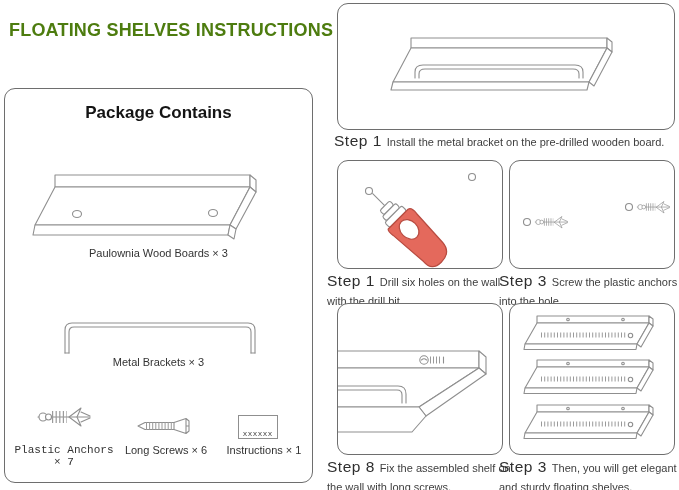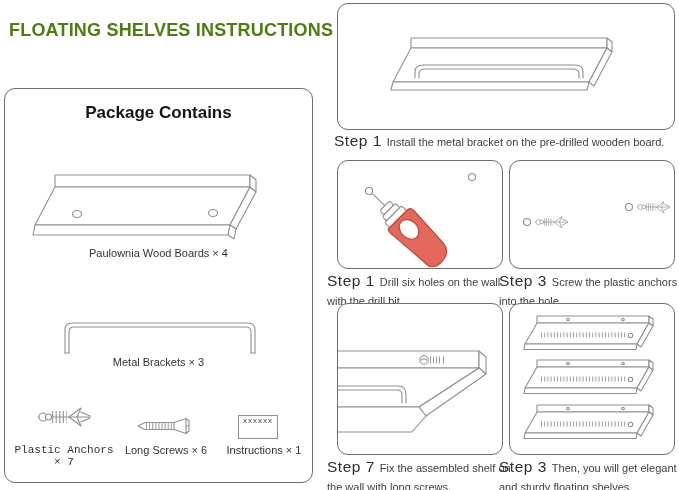--- a/index.html
+++ b/index.html
@@ -9,21 +9,21 @@
   #page-title{position:absolute;left:9px;top:20px;font-size:18px;font-weight:700;letter-spacing:.2px;color:#4d7c0f;}
   #pkg-heading{position:absolute;left:0;top:14px;width:100%;text-align:center;font-size:17px;font-weight:700;color:#141414;}
   .plabel{position:absolute;text-align:center;font-size:11px;color:#333;}
   .cap{position:absolute;text-align:left;line-height:17px;}
   .cap .sl{font-size:15.5px;letter-spacing:.5px;color:#2e2e2e;margin-right:5px;}
   .cap .st{font-size:11px;color:#3d3d3d;}
   .ln{fill:none;stroke:#8f8f8f;stroke-width:1.1;stroke-linejoin:round;stroke-linecap:round;}
   .fw{fill:#ffffff;stroke:#8f8f8f;stroke-width:1.1;stroke-linejoin:round;}
   .hatch{fill:none;stroke:#9a9a9a;stroke-width:8;stroke-dasharray:1 2.1;}
   .booklet{position:absolute;width:40px;height:24px;border:1.1px solid #8f8f8f;box-sizing:border-box;
-           display:flex;align-items:flex-start;justify-content:center;font-size:8px;letter-spacing:1px;color:#444;}
+           display:flex;align-items:flex-end;justify-content:center;font-size:8px;letter-spacing:1px;color:#444;}
   svg{position:absolute;overflow:hidden;}
 </style>
 </head>
 <body>
 
 <div id="canvas">
 
   <svg width="0" height="0" aria-hidden="true">
     <defs>
       <g id="anchor-sym">
@@ -61,21 +61,21 @@
     <svg style="left:20px;top:78px;" width="270" height="80" viewBox="0 0 270 80">
       <path class="fw" d="M30,8 L225,8 L225,20 L30,20 Z"></path>
       <path class="fw" d="M225,8 L231,13 L231,25 L225,20 Z"></path>
       <path class="fw" d="M30,20 L225,20 L205,58 L10,58 Z"></path>
       <path class="fw" d="M225,20 L231,25 L211,62 L205,58 Z"></path>
       <path class="fw" d="M10,58 L205,58 L203,68 L8,68 Z"></path>
       <path class="fw" d="M205,58 L211,62 L209,72 L203,68 Z"></path>
       <ellipse class="ln" cx="52" cy="47" rx="4.5" ry="3.5"></ellipse>
       <ellipse class="ln" cx="188" cy="46" rx="4.5" ry="3.5"></ellipse>
     </svg>
-    <div class="plabel" style="left:0;top:158px;width:100%;">Paulownia Wood Boards × 4</div>
+    <div class="plabel" style="left:0;top:158px;width:100%;">Paulownia Wood Boards × 3</div>
 
     <svg style="left:55px;top:229px;" width="200" height="38" viewBox="0 0 200 38">
       <path class="ln" d="M5,35 L5,12 Q5,5 12,5 L188,5 Q195,5 195,12 L195,35"></path>
       <path class="ln" d="M9,35 L9,14 Q9,9 14,9 L186,9 Q191,9 191,14 L191,35"></path>
       <path class="ln" d="M5,35 L9,35 M191,35 L195,35"></path>
     </svg>
     <div class="plabel" style="left:0;top:267px;width:100%;">Metal Brackets × 3</div>
 
     <svg style="left:31px;top:315px;" width="56" height="26" viewBox="0 0 56 26">
       <use href="#anchor-sym"></use>
@@ -146,21 +146,21 @@
       <path class="fw" d="M-4,103 L81,103 L88,112 L74,128 L-4,128 Z"></path>
       <path class="ln" d="M-4,82 L60,82 Q68,82 68,90 L68,99"></path>
       <path class="ln" d="M-4,86 L59,86 Q64,86 64,91 L64,99"></path>
       <circle class="fw" cx="86" cy="56" r="4.2"></circle>
       <path class="ln" d="M83.5,56 Q86,53.5 88.5,56"></path>
       <line x1="92" y1="56" x2="104" y2="56" style="fill:none;stroke:#9a9a9a;stroke-width:7;stroke-dasharray:1 2;"></line>
       <line class="ln" x1="105.5" y1="53" x2="105.5" y2="59"></line>
     </svg>
   </div>
   <div class="cap" style="left:327px;top:458px;width:185px;">
-    <span class="sl">Step 7</span><span class="st">Fix the assembled shelf on the wall with long screws.</span>
+    <span class="sl">Step 8</span><span class="st">Fix the assembled shelf on the wall with long screws.</span>
   </div>
 
   <div class="rbox" style="left:509px;top:303px;width:166px;height:152px;">
     <svg style="left:0;top:0;" width="164" height="150" viewBox="0 0 164 150">
       <use href="#shelf-small" transform="translate(13,10)"></use>
       <use href="#shelf-small" transform="translate(13,54)"></use>
       <use href="#shelf-small" transform="translate(13,99)"></use>
     </svg>
   </div>
   <div class="cap" style="left:499px;top:458px;width:185px;">

